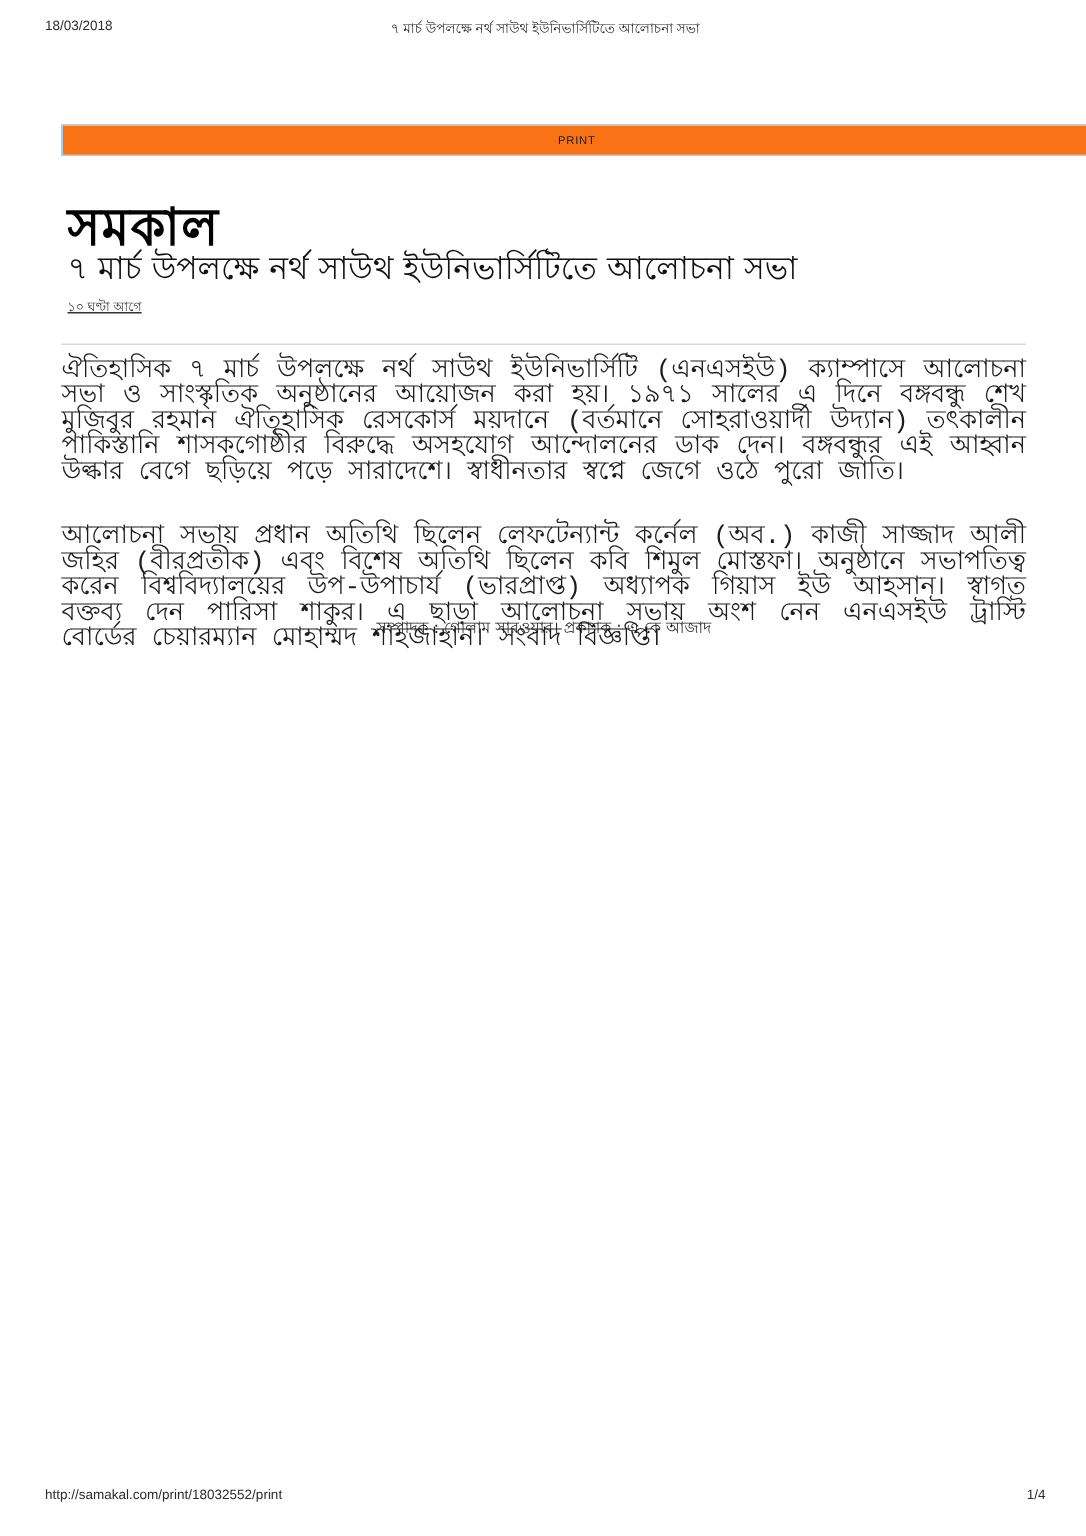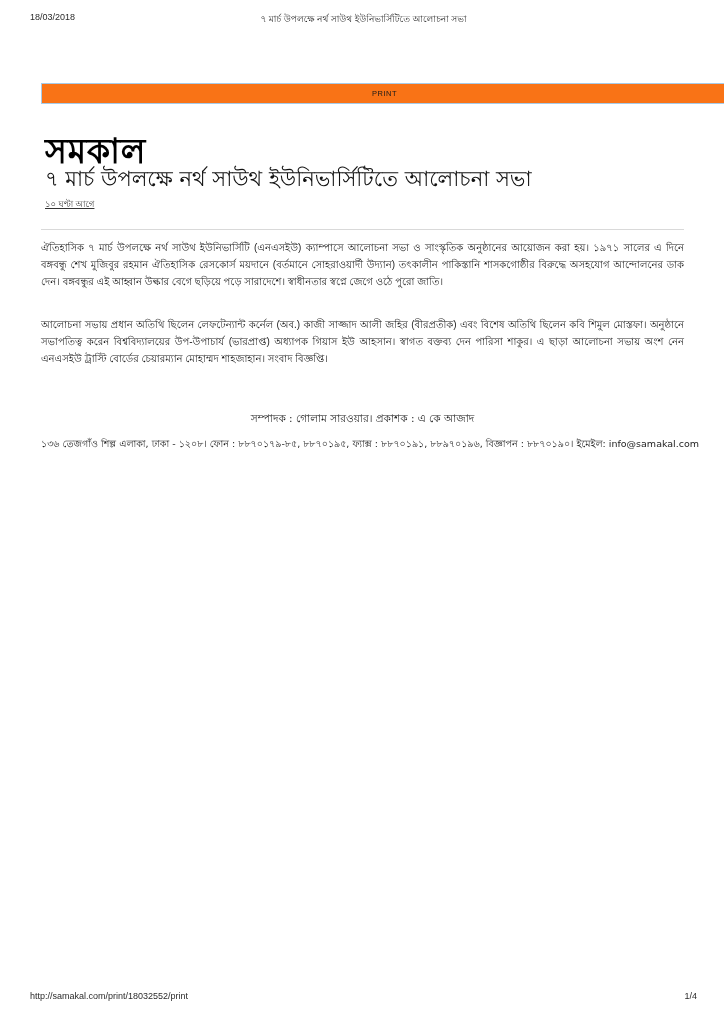--- a/index.html
+++ b/index.html
@@ -86,25 +86,25 @@
     left: 41px;
     width: 643px;
     height: 0;
     border-top: 1px solid #d9d9d9;
   }
   .body-text {
     position: absolute;
     top: 239px;
     left: 41px;
     width: 643px;
-    font-size: 10px;
+    font-size: 17px;
     line-height: 17px;
     color: #1c1c1c;
     text-align: justify;
-    font-family: Liberation Sans, sans-serif;
+    font-family: Liberation Mono, monospace;
   }
   .body-text p + p { margin-top: 26px; }
 
   
   .site-footer {
     position: absolute;
     top: 401px;
     left: 41px;
     width: 643px;
     text-align: center;
@@ -148,19 +148,18 @@
 
 <div class="divider"></div>
 
 <div class="body-text">
   <p>ঐতিহাসিক ৭ মার্চ উপলক্ষে নর্থ সাউথ ইউনিভার্সিটি (এনএসইউ) ক্যাম্পাসে আলোচনা সভা ও সাংস্কৃতিক অনুষ্ঠানের আয়োজন করা হয়। ১৯৭১ সালের এ দিনে বঙ্গবন্ধু শেখ মুজিবুর রহমান ঐতিহাসিক রেসকোর্স ময়দানে (বর্তমানে সোহরাওয়ার্দী উদ্যান) তৎকালীন পাকিস্তানি শাসকগোষ্ঠীর বিরুদ্ধে অসহযোগ আন্দোলনের ডাক দেন। বঙ্গবন্ধুর এই আহ্বান উল্কার বেগে ছড়িয়ে পড়ে সারাদেশে। স্বাধীনতার স্বপ্নে জেগে ওঠে পুরো জাতি।</p>
   <p>আলোচনা সভায় প্রধান অতিথি ছিলেন লেফটেন্যান্ট কর্নেল (অব.) কাজী সাজ্জাদ আলী জহির (বীরপ্রতীক) এবং বিশেষ অতিথি ছিলেন কবি শিমুল মোস্তফা। অনুষ্ঠানে সভাপতিত্ব করেন বিশ্ববিদ্যালয়ের উপ-উপাচার্য (ভারপ্রাপ্ত) অধ্যাপক গিয়াস ইউ আহসান। স্বাগত বক্তব্য দেন পারিসা শাকুর। এ ছাড়া আলোচনা সভায় অংশ নেন এনএসইউ ট্রাস্টি বোর্ডের চেয়ারম্যান মোহাম্মদ শাহজাহান। সংবাদ বিজ্ঞপ্তি।</p>
 </div>
 
 <div class="site-footer">
   <div class="sf-editor">সম্পাদক : গোলাম সারওয়ার। প্রকাশক : এ কে আজাদ</div>
-  <div class="sf-address">১৩৬ তেজগাঁও শিল্প এলাকা, ঢাকা - ১২০৮। ফোন : ৮৮৭০১৭৯-৮৫, ৮৮৭০১৯৫, ফ্যাক্স : ৮৮৭০১৯১, ৮৮৯৭০১৯৬, বিজ্ঞাপন : ৮৮৭০১৯০। ইমেইল: info@samakal.com</div>
 </div>
 
 <div class="print-footer">
   <span>http://samakal.com/print/18032552/print</span>
   <span>1/4</span>
 </div>
 
 </body></html>

